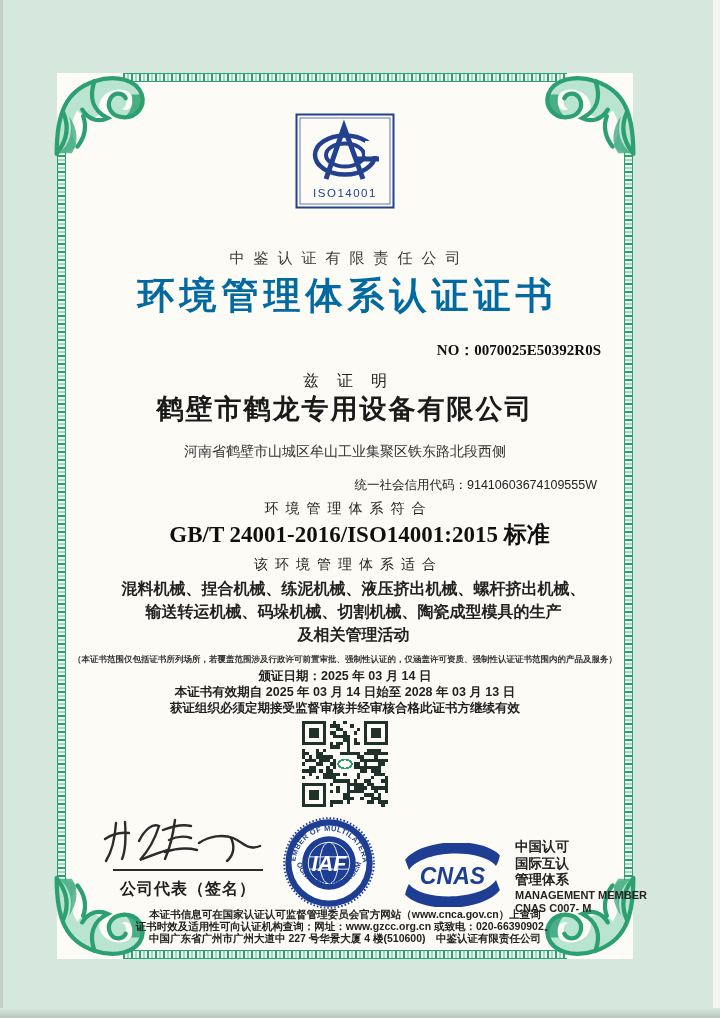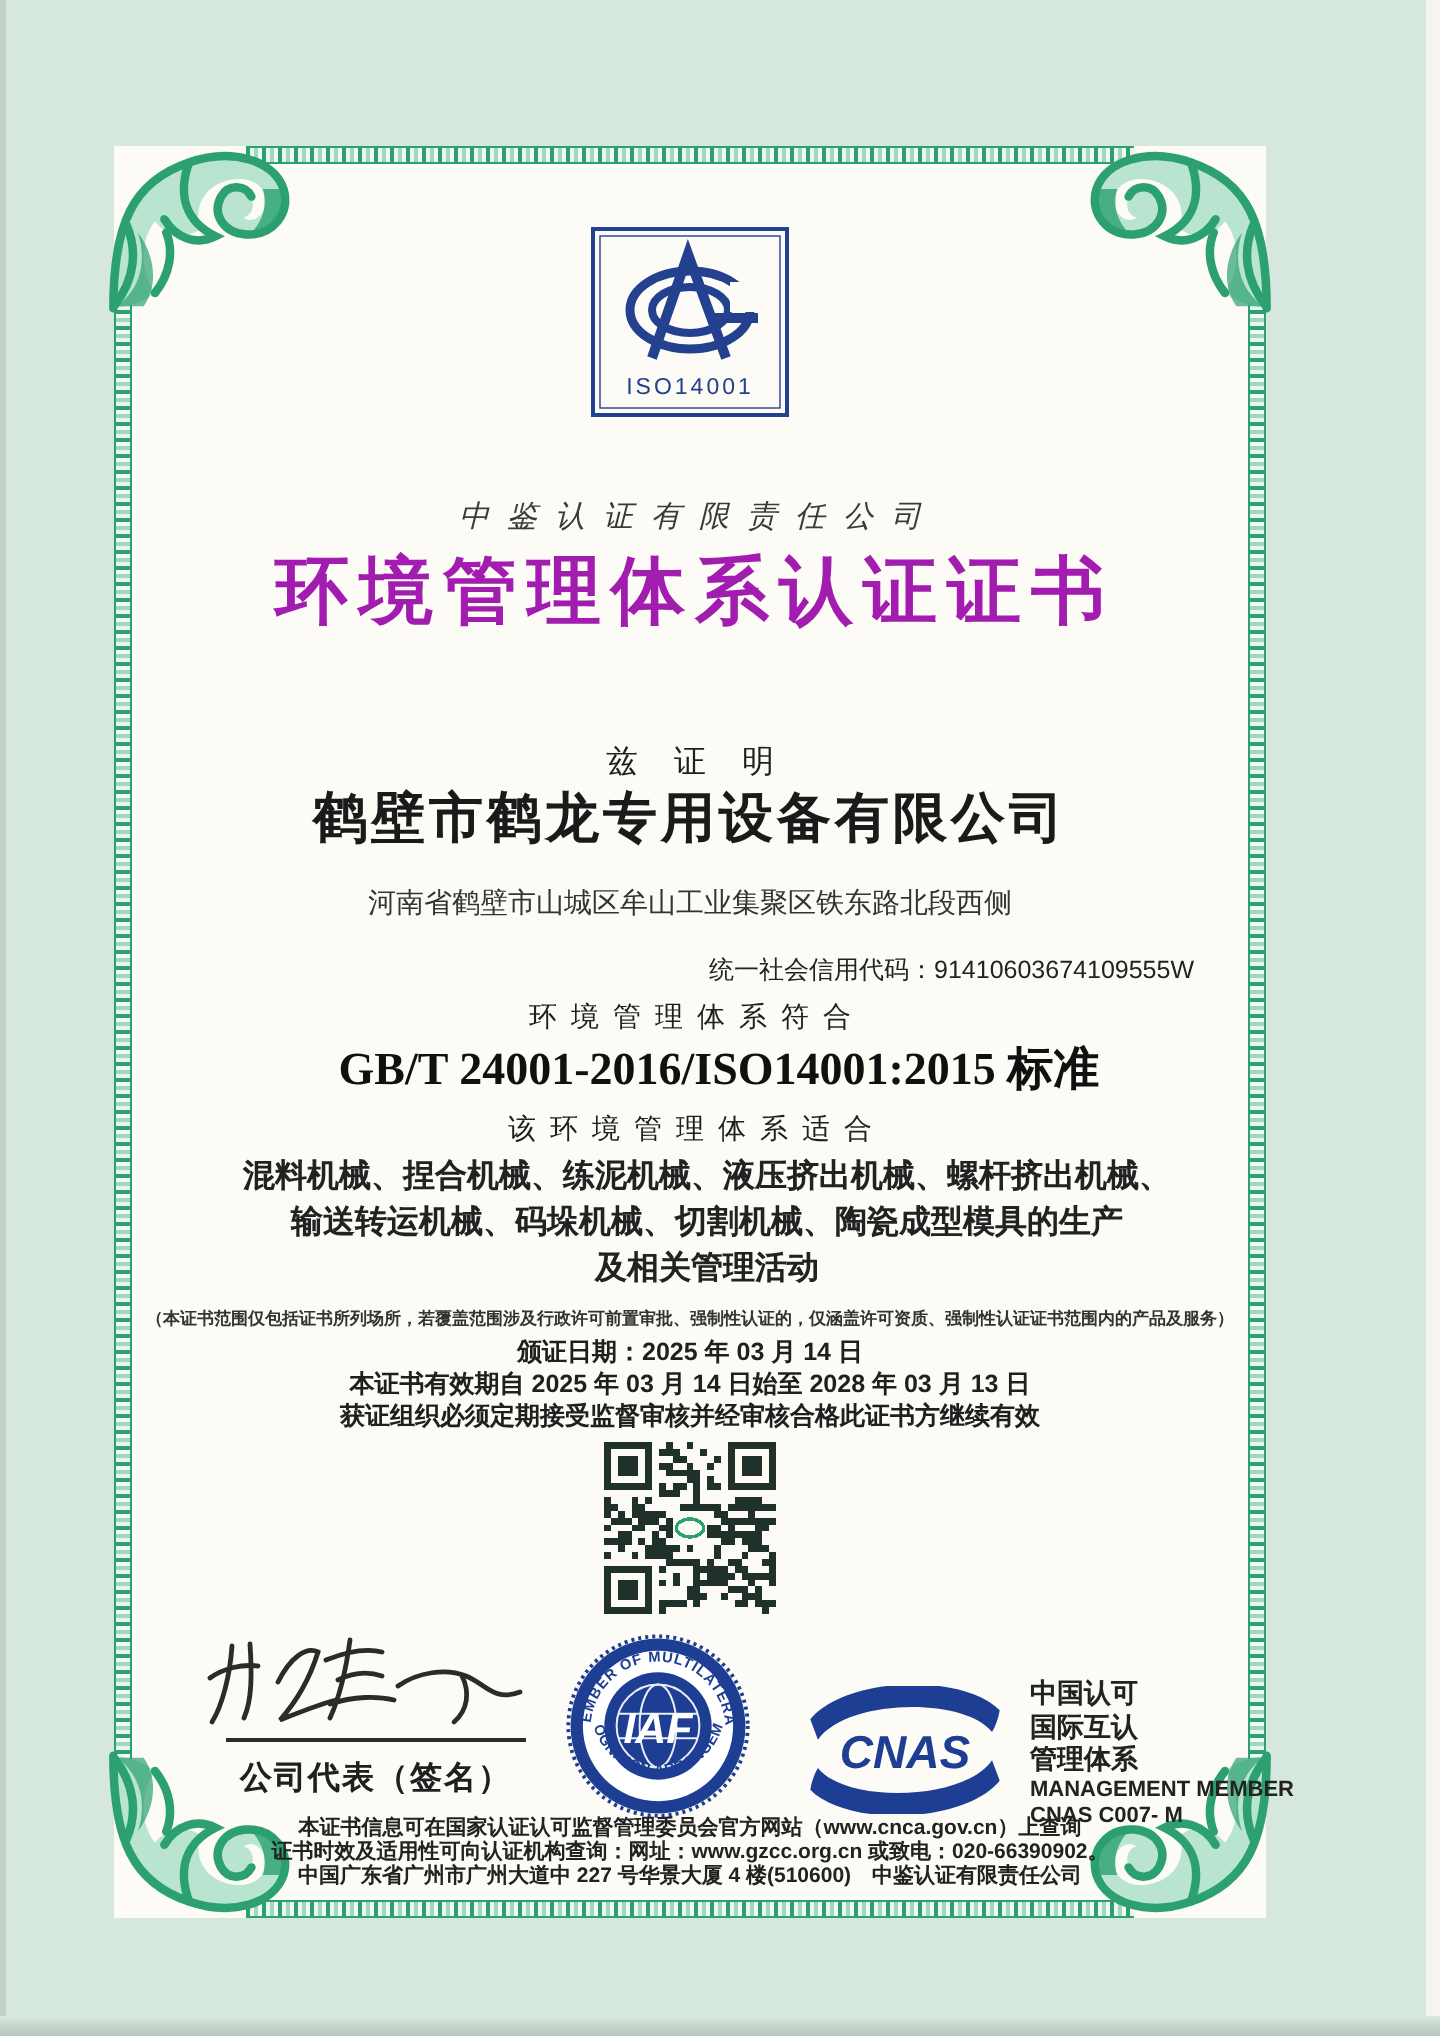--- a/index.html
+++ b/index.html
@@ -35,22 +35,22 @@
   .corner{position:absolute;width:104px;height:92px;}
   .corner.tl{left:-6px;top:-7px;}
   .corner.tr{right:-6px;top:-7px;transform:scaleX(-1);}
   .corner.bl{left:-6px;bottom:-7px;transform:scaleY(-1);}
   .corner.br{right:-6px;bottom:-7px;transform:scale(-1,-1);}
 
   .abs{position:absolute;left:0;right:0;text-align:center;}
 
   .logo-box{position:absolute;left:50%;top:40px;transform:translateX(-50%);
     width:100px;height:96px;}
-  .issuer{top:176px;font-size:15px;letter-spacing:9px;font-weight:500;color:#3a3a3a;text-indent:9px;font-style:italic;}
-  .title{top:198px;font-size:37px;font-weight:700;letter-spacing:5px;color:#a21caf;text-indent:5px;}
+  .issuer{top:176px;font-size:15px;letter-spacing:9px;font-weight:500;color:#3a3a3a;text-indent:9px;}
+  .title{top:198px;font-size:37px;font-weight:700;letter-spacing:5px;color:#0369a1;text-indent:5px;}
   .cert-no{position:absolute;right:32px;top:268px;font-family:"Liberation Serif",serif;
     font-weight:700;font-size:15px;color:#101010;}
   .hereby{top:298px;font-size:16px;letter-spacing:18px;font-weight:500;text-indent:18px;}
   .company{top:318px;font-size:27px;font-weight:600;letter-spacing:2px;color:#1a1a1a;}
   .address{top:370px;font-size:14px;font-weight:500;color:#333;}
   .credit{position:absolute;right:36px;top:404px;font-size:12.5px;font-weight:500;color:#222;}
   .conforms{top:427px;font-size:14px;letter-spacing:7px;font-weight:500;text-indent:7px;}
   .standard{top:446px;font-size:23px;font-weight:700;font-family:"Liberation Serif",serif;color:#101010;padding-left:29px;}
   .applies{top:483px;font-size:14px;letter-spacing:7px;font-weight:500;text-indent:7px;}
   .scope{top:504px;font-size:16px;font-weight:600;line-height:23px;color:#222;padding-left:17px;}
@@ -154,20 +154,21 @@
       <ellipse cx="50" cy="42" rx="19" ry="11.5" fill="none" stroke="#24418f" stroke-width="4"></ellipse>
       <rect x="70" y="28" width="16" height="15" fill="#fcfbf6"></rect>
       <path d="M84,46 L60,46" stroke="#24418f" stroke-width="5"></path>
       <path d="M31,66 L49,14 L68,66" fill="none" stroke="#24418f" stroke-width="5" stroke-linejoin="miter"></path>
       <text x="50" y="84" text-anchor="middle" font-size="11.5" letter-spacing="1.5" fill="#24418f" font-family="Liberation Sans, sans-serif">ISO14001</text>
     </svg>
   </div>
 
   <div class="abs issuer">中鉴认证有限责任公司</div>
   <div class="abs title">环境管理体系认证证书</div>
+  <div class="cert-no">NO：0070025E50392R0S</div>
   <div class="abs hereby">兹证明</div>
   <div class="abs company">鹤壁市鹤龙专用设备有限公司</div>
   <div class="abs address">河南省鹤壁市山城区牟山工业集聚区铁东路北段西侧</div>
   <div class="credit">统一社会信用代码：91410603674109555W</div>
   <div class="abs conforms">环境管理体系符合</div>
   <div class="abs standard">GB/T 24001-2016/ISO14001:2015 标准</div>
   <div class="abs applies">该环境管理体系适合</div>
 
   <div class="abs scope">
     <div>混料机械、捏合机械、练泥机械、液压挤出机械、螺杆挤出机械、</div>

